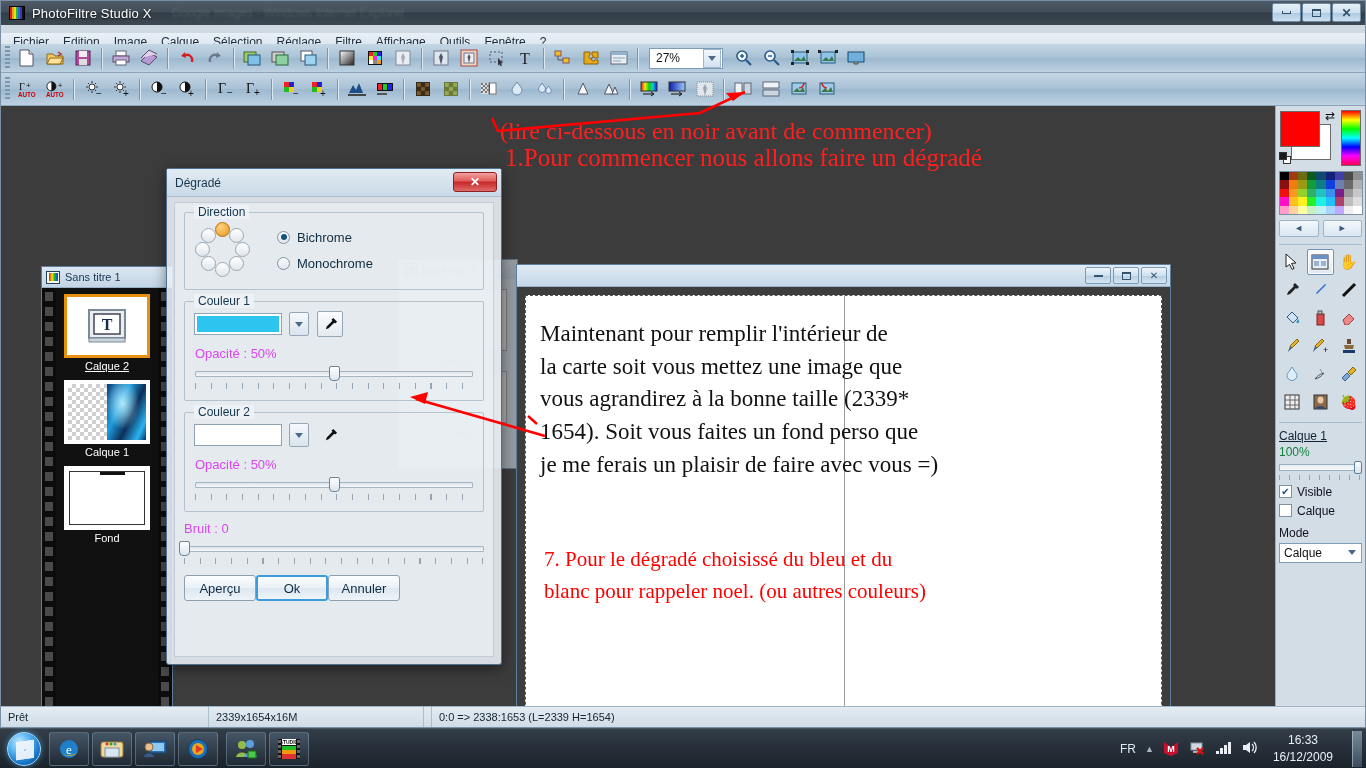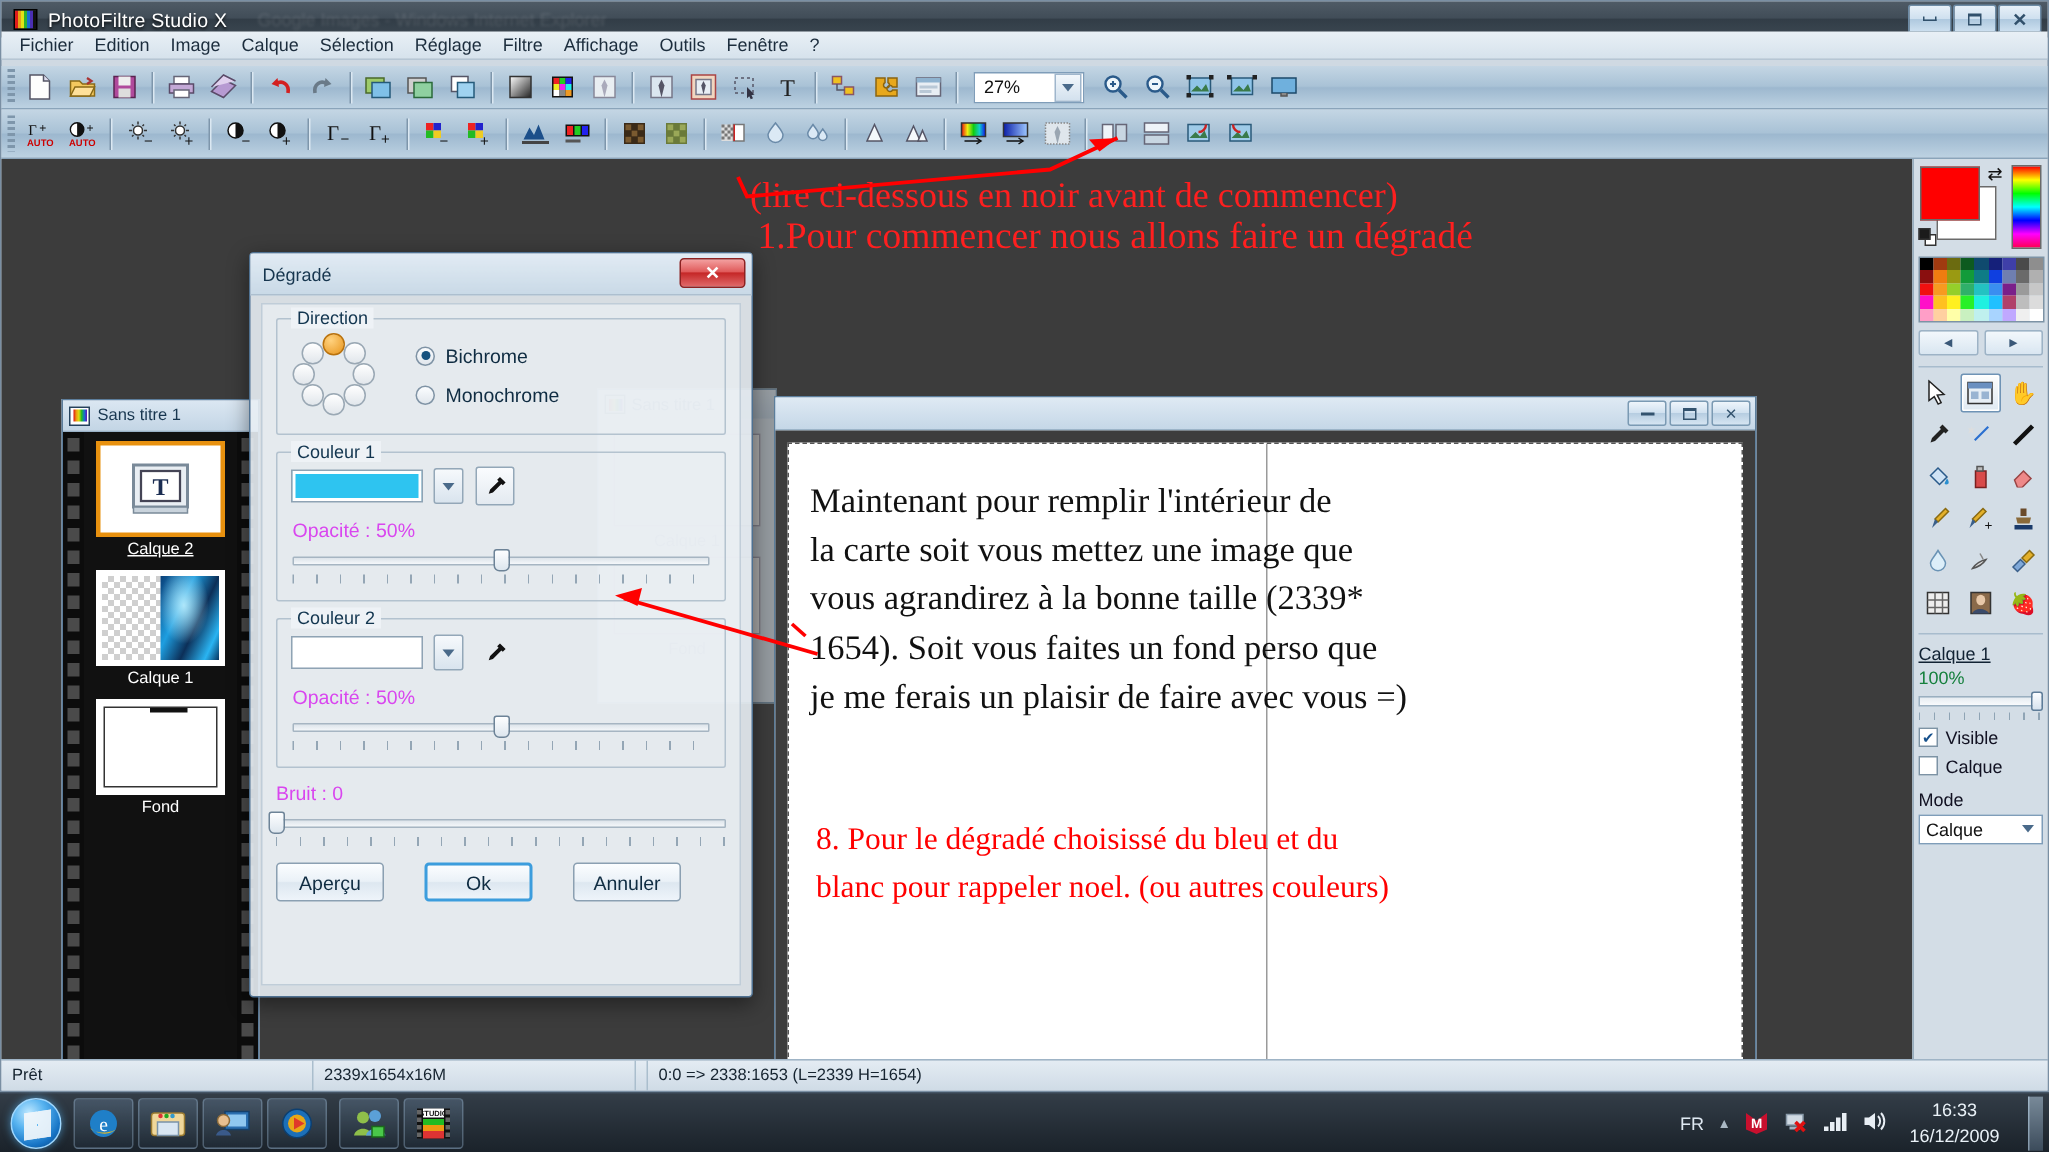--- a/index.html
+++ b/index.html
@@ -56,21 +56,21 @@
     border: 1px solid #6d8ba5; border-radius: 2px;
     display: flex; align-items: center; justify-content: center;
     color: #31506b; font-size: 11px;
   }
   #win-btns .wb .glyph-min { width: 9px; height: 3px; border: 1px solid #31506b; border-top: none; }
   #win-btns .wb .glyph-max { width: 9px; height: 8px; border: 1px solid #31506b; border-top-width: 2px; position: relative; }
   #win-btns .wb .glyph-cls { font-size: 12px; font-weight: bold; line-height: 1; }
 
   
   #menubar {
-    position: absolute; left: 0; top: 20px; width: 100%; height: 19px;
+    position: absolute; left: 0; top: 32px; width: 100%; height: 19px;
     background: linear-gradient(to bottom, #e9f0f6, #d6e2ec);
     display: flex; align-items: center; padding-left: 5px;
     border-bottom: 1px solid #b6c6d4;
   }
   #menubar .mi {
     padding: 2px 7px; font-size: 12px; color: #1c2d3d; white-space: nowrap;
   }
 
   
   .toolbar {
@@ -317,21 +317,21 @@
   .pipette.flat { background: transparent; border: none; }
   .lab { font-size: 13px; color: #d946ef; margin-top: 9px; }
   .dslider { position: relative; height: 15px; margin-top: 5px; }
   .dslider .track { position: absolute; left: 0; right: 0; top: 5px; height: 6px;
     background: linear-gradient(to bottom,#dde4ea,#f4f7fa); border: 1px solid #a6b5c2; border-radius: 1px; }
   .dslider .thumb { position: absolute; top: 0; width: 11px; height: 15px;
     background: linear-gradient(to bottom,#fdfeff,#dde6ee); border: 1px solid #6d8397; border-radius: 2px 2px 4px 4px; }
   .dticks { height: 6px; margin-top: 2px;
     background: repeating-linear-gradient(to right, #94a6b5 0 1px, transparent 1px 15.7px); }
   .chk-dlg { width: 13px; height: 13px; background: rgba(230,235,240,.9); border: 1px solid #93a7b8; }
-  .dlg-btn-row { display: flex; gap: 27px; margin-top: 11px; }
+  .dlg-btn-row { display: flex; margin-top: 11px; }
   .dbtn {
     width: 72px; height: 26px; font-size: 13px; color: #0f2c42;
     background: linear-gradient(to bottom,#fbfdff 0%,#eaf1f7 48%,#dde7f0 52%,#eef4fa 100%);
     border: 1px solid #8ba0b2; border-radius: 3px;
     display: flex; align-items: center; justify-content: center;
   }
   .dbtn.primary { border: 2px solid #3c9ddd; }
 
   
   #annot-line1 {
@@ -1003,21 +1003,21 @@
         <div id="canvas-page">
           <div class="guide"></div>
           <div class="blktext">
             <div>Maintenant pour remplir l'intérieur de</div>
             <div>la carte soit vous mettez une image que</div>
             <div>vous agrandirez à la bonne taille (2339*</div>
             <div>1654). Soit vous faites un fond perso que</div>
             <div>je me ferais un plaisir de faire avec vous =)</div>
           </div>
           <div class="redtext">
-            <div>8. Pour le dégradé choisissé du bleu et du</div>
+            <div>7. Pour le dégradé choisissé du bleu et du</div>
             <div>blanc pour rappeler noel. (ou autres couleurs)</div>
           </div>
         </div>
       </div>
     </div>
 
   </div>
 
   <div id="right-panel">
     <div class="color-row">

